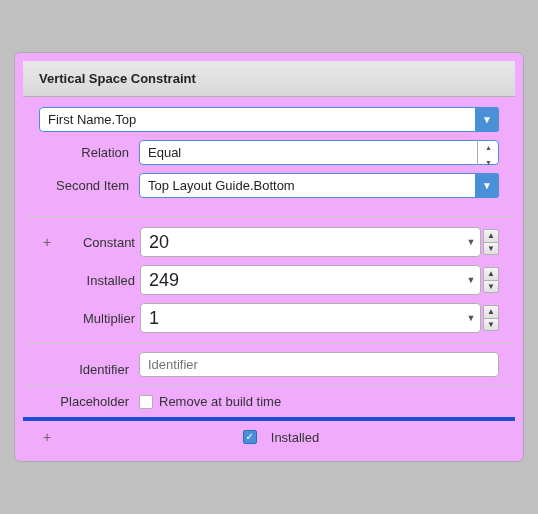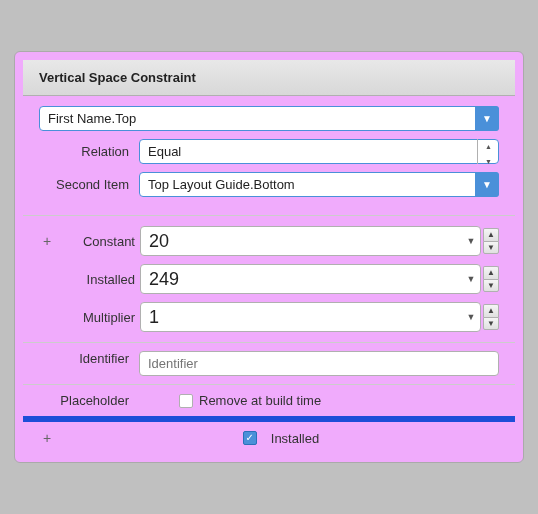--- a/index.html
+++ b/index.html
@@ -196,21 +196,21 @@
     }
 
     
     .section-identifier {
       padding: 8px 16px;
       border-bottom: 1px solid #ccc;
     }
 
     .identifier-row {
       display: flex;
-      align-items: flex-start;
+      align-items: flex-end;
     }
 
     .identifier-label {
       width: 90px;
       text-align: right;
       margin-right: 10px;
       color: #333;
       font-size: 13px;
       flex-shrink: 0;
     }
@@ -222,24 +222,23 @@
       border-radius: 4px;
       font-size: 13px;
       color: #aaa;
       background: white;
       outline: none;
     }
 
     
     .section-placeholder {
       padding: 8px 16px;
-      border-bottom: 6px solid #1d4ed8;
-      display: flex;
-      align-items: center;
-      gap: 40px;
+      border-bottom: 4px solid #1d4ed8;
+      display: flex;
+      align-items: center;
     }
 
     .placeholder-label {
       width: 90px;
       text-align: right;
       margin-right: 10px;
       color: #333;
       font-size: 13px;
     }
 

